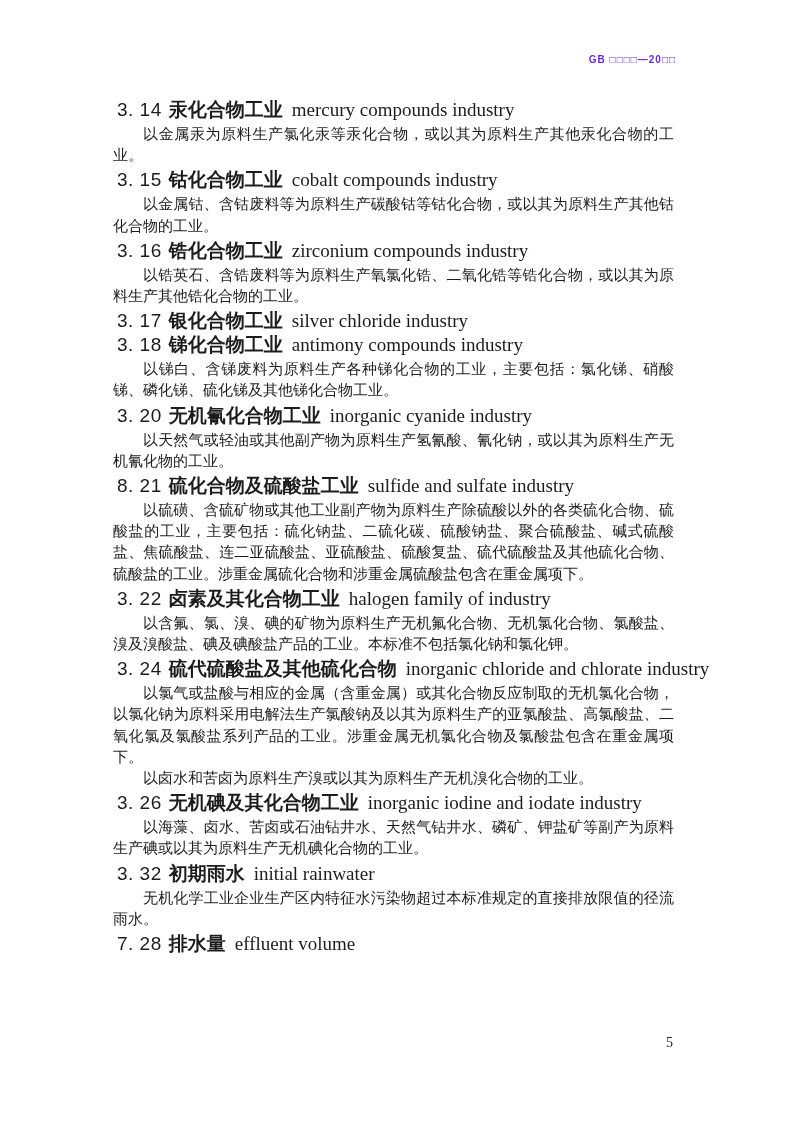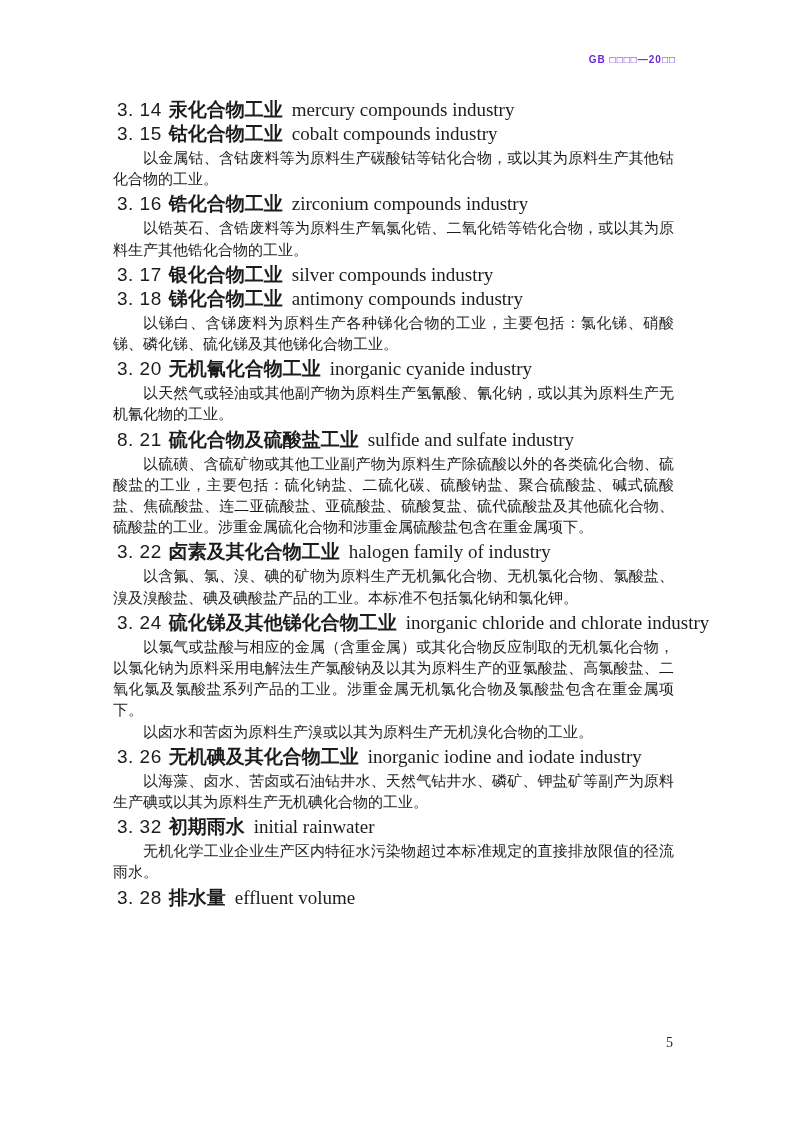--- a/index.html
+++ b/index.html
@@ -73,39 +73,40 @@
 
 <div class="page">
 
   <div class="header-right">GB □□□□—20□□</div>
 
   <div class="content">
   <section class="sec">
     <p class="sec-heading">
       <span class="sec-num">3. 14</span><span class="sec-zh">汞化合物工业</span><span class="sec-en">mercury compounds industry</span>
     </p>
+    <p class="sec-body">以金属汞为原料生产氯化汞等汞化合物，或以其为原料生产其他汞化合物的工业。</p>
   </section>
 
   <section class="sec">
     <p class="sec-heading">
       <span class="sec-num">3. 15</span><span class="sec-zh">钴化合物工业</span><span class="sec-en">cobalt compounds industry</span>
     </p>
     <p class="sec-body">以金属钴、含钴废料等为原料生产碳酸钴等钴化合物，或以其为原料生产其他钴化合物的工业。</p>
   </section>
 
   <section class="sec">
     <p class="sec-heading">
       <span class="sec-num">3. 16</span><span class="sec-zh">锆化合物工业</span><span class="sec-en">zirconium compounds industry</span>
     </p>
     <p class="sec-body">以锆英石、含锆废料等为原料生产氧氯化锆、二氧化锆等锆化合物，或以其为原料生产其他锆化合物的工业。</p>
   </section>
 
   <section class="sec">
     <p class="sec-heading">
-      <span class="sec-num">3. 17</span><span class="sec-zh">银化合物工业</span><span class="sec-en">silver compounds industry</span>
+      <span class="sec-num">3. 17</span><span class="sec-zh">银化合物工业</span><span class="sec-en">silver chloride industry</span>
     </p>
   </section>
 
   <section class="sec">
     <p class="sec-heading">
       <span class="sec-num">3. 18</span><span class="sec-zh">锑化合物工业</span><span class="sec-en">antimony compounds industry</span>
     </p>
     <p class="sec-body">以锑白、含锑废料为原料生产各种锑化合物的工业，主要包括：氯化锑、硝酸锑、磷化锑、硫化锑及其他锑化合物工业。</p>
   </section>
 
@@ -127,21 +128,21 @@
   <section class="sec">
     <p class="sec-heading">
       <span class="sec-num">3. 22</span><span class="sec-zh">卤素及其化合物工业</span><span class="sec-en">halogen family of industry</span>
     </p>
     <p class="sec-body">以含氟、氯、溴、碘的矿物为原料生产无机氟化合物、无机氯化合物、氯酸盐、溴及溴酸盐、碘及碘酸盐产品的工业。本标准不包括氯化钠和氯化钾。</p>
   </section>
 
 
   <section class="sec">
     <p class="sec-heading">
-      <span class="sec-num">3. 24</span><span class="sec-zh">硫化锑及其他锑化合物工业</span><span class="sec-en">inorganic chloride and chlorate industry</span>
+      <span class="sec-num">3. 24</span><span class="sec-zh">硫代硫酸盐及其他硫化合物</span><span class="sec-en">inorganic chloride and chlorate industry</span>
     </p>
     <p class="sec-body">以氯气或盐酸与相应的金属（含重金属）或其化合物反应制取的无机氯化合物，以氯化钠为原料采用电解法生产氯酸钠及以其为原料生产的亚氯酸盐、高氯酸盐、二氧化氯及氯酸盐系列产品的工业。涉重金属无机氯化合物及氯酸盐包含在重金属项下。</p>
   </section>
 
   <section class="sec">
     <p class="sec-body">以卤水和苦卤为原料生产溴或以其为原料生产无机溴化合物的工业。</p>
   </section>
 
   <section class="sec">
     <p class="sec-heading">
@@ -152,20 +153,20 @@
 
   <section class="sec">
     <p class="sec-heading">
       <span class="sec-num">3. 32</span><span class="sec-zh">初期雨水</span><span class="sec-en">initial rainwater</span>
     </p>
     <p class="sec-body">无机化学工业企业生产区内特征水污染物超过本标准规定的直接排放限值的径流雨水。</p>
   </section>
 
   <section class="sec">
     <p class="sec-heading">
-      <span class="sec-num">3. 28</span><span class="sec-zh">排水量</span><span class="sec-en">effluent volume</span>
+      <span class="sec-num">7. 28</span><span class="sec-zh">排水量</span><span class="sec-en">effluent volume</span>
     </p>
 
   </section>
 </div>
 
   <div class="page-number">5</div>
 </div>
 
 </body></html>

